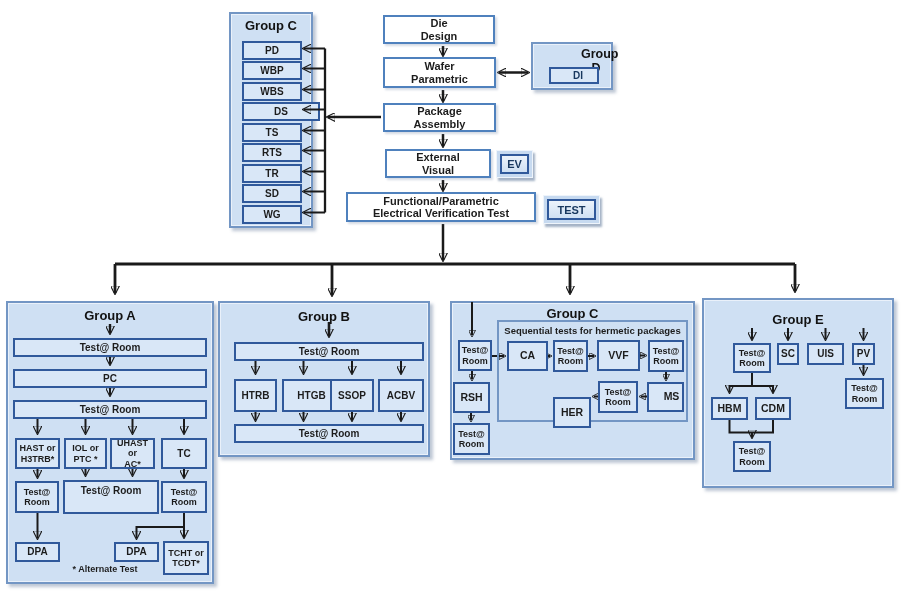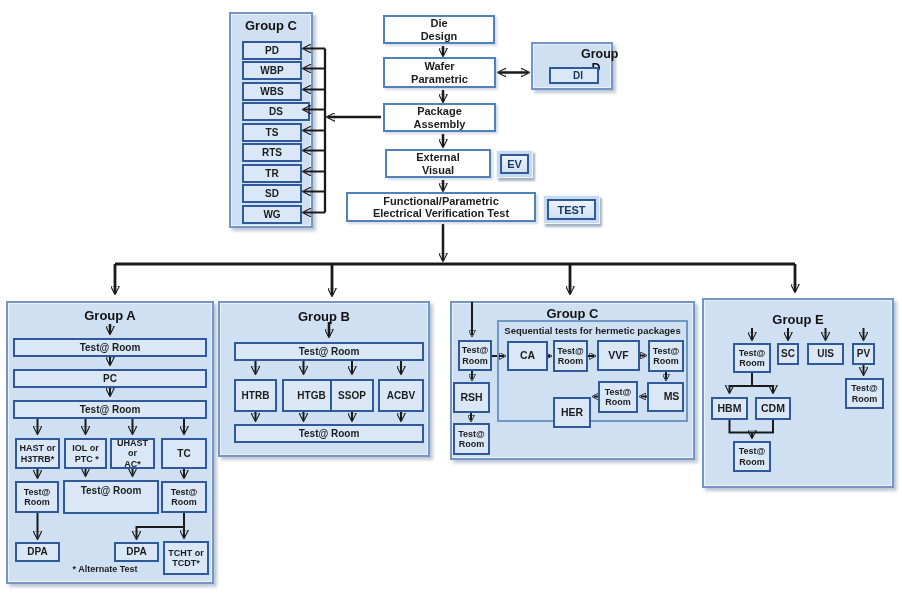--- a/index.html
+++ b/index.html
@@ -31,21 +31,21 @@
 </head>
 <body>
 
 <div class="stage">
 
   <div class="panel" style="left:229px;top:12px;width:84px;height:216px;">
     <div class="ptitle" style="top:4px;">Group C</div>
     <div class="node fs10" style="left:11px;top:27px;width:60px;height:19px;">PD</div>
     <div class="node fs10" style="left:11px;top:47px;width:60px;height:19px;">WBP</div>
     <div class="node fs10" style="left:11px;top:68px;width:60px;height:19px;">WBS</div>
-    <div class="node fs10" style="left:11px;top:88px;width:68px;height:19px;">DS</div>
+    <div class="node fs10" style="left:11px;top:88px;width:78px;height:19px;">DS</div>
     <div class="node fs10" style="left:11px;top:109px;width:60px;height:19px;">TS</div>
     <div class="node fs10" style="left:11px;top:129px;width:60px;height:19px;">RTS</div>
     <div class="node fs10" style="left:11px;top:150px;width:60px;height:19px;text-align:right;">TR</div>
     <div class="node fs10" style="left:11px;top:170px;width:60px;height:19px;">SD</div>
     <div class="node fs10" style="left:11px;top:191px;width:60px;height:19px;">WG</div>
   </div>
 
   <div class="panel" style="left:531px;top:42px;width:82px;height:48px;">
     <div class="ptitle" style="top:3px;font-size:12.5px;padding-left:48px;">Group D</div>
     <div class="node fs10" style="left:16px;top:23px;width:50px;height:17px;color:#17375e;padding-left:8px;">DI</div>
@@ -165,21 +165,21 @@
   </div>
   <div class="tag" style="left:543px;top:195px;width:57px;height:29px;">
     <div class="tag-inner">TEST</div>
   </div>
 
   <div class="node fs10" style="left:13px;top:338px;width:194px;height:19px;">Test@ Room</div>
   <div class="node fs10" style="left:13px;top:369px;width:194px;height:19px;">PC</div>
   <div class="node fs10" style="left:13px;top:400px;width:194px;height:19px;">Test@ Room</div>
   <div class="node fs9" style="left:15px;top:438px;width:45px;height:31px;">HAST or
 H3TRB*</div>
-  <div class="node fs9" style="left:64px;top:438px;width:43px;height:31px;text-align:right;">IOL or
+  <div class="node fs9" style="left:64px;top:438px;width:43px;height:31px;">IOL or
 PTC *</div>
   <div class="node fs9" style="left:110px;top:438px;width:45px;height:31px;">UHAST or
 AC*</div>
   <div class="node fs10" style="left:161px;top:438px;width:46px;height:31px;">TC</div>
   <div class="node fs9" style="left:15px;top:481px;width:44px;height:32px;">Test@
 Room</div>
   <div class="node fs10 topalign" style="left:63px;top:480px;width:96px;height:34px;">Test@ Room</div>
   <div class="node fs9" style="left:161px;top:481px;width:46px;height:32px;">Test@
 Room</div>
   <div class="node fs10" style="left:15px;top:542px;width:45px;height:20px;">DPA</div>

